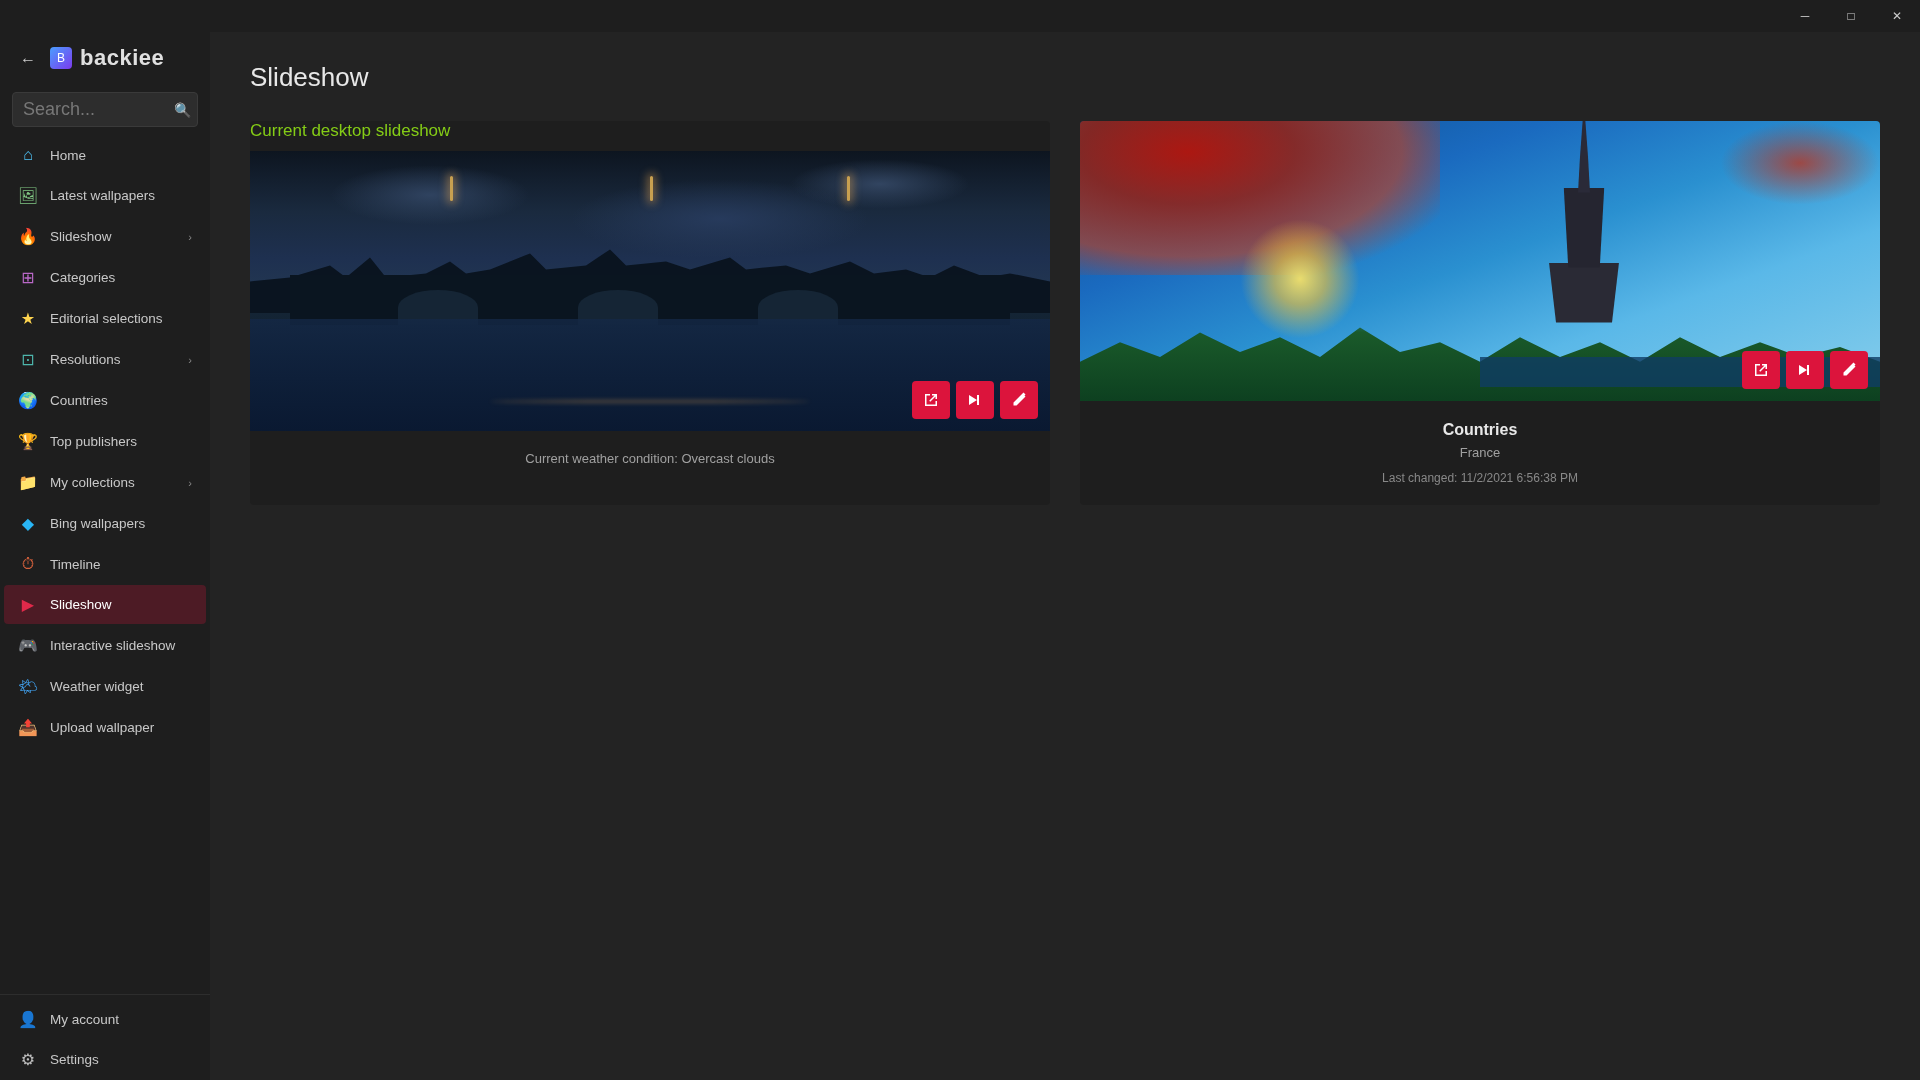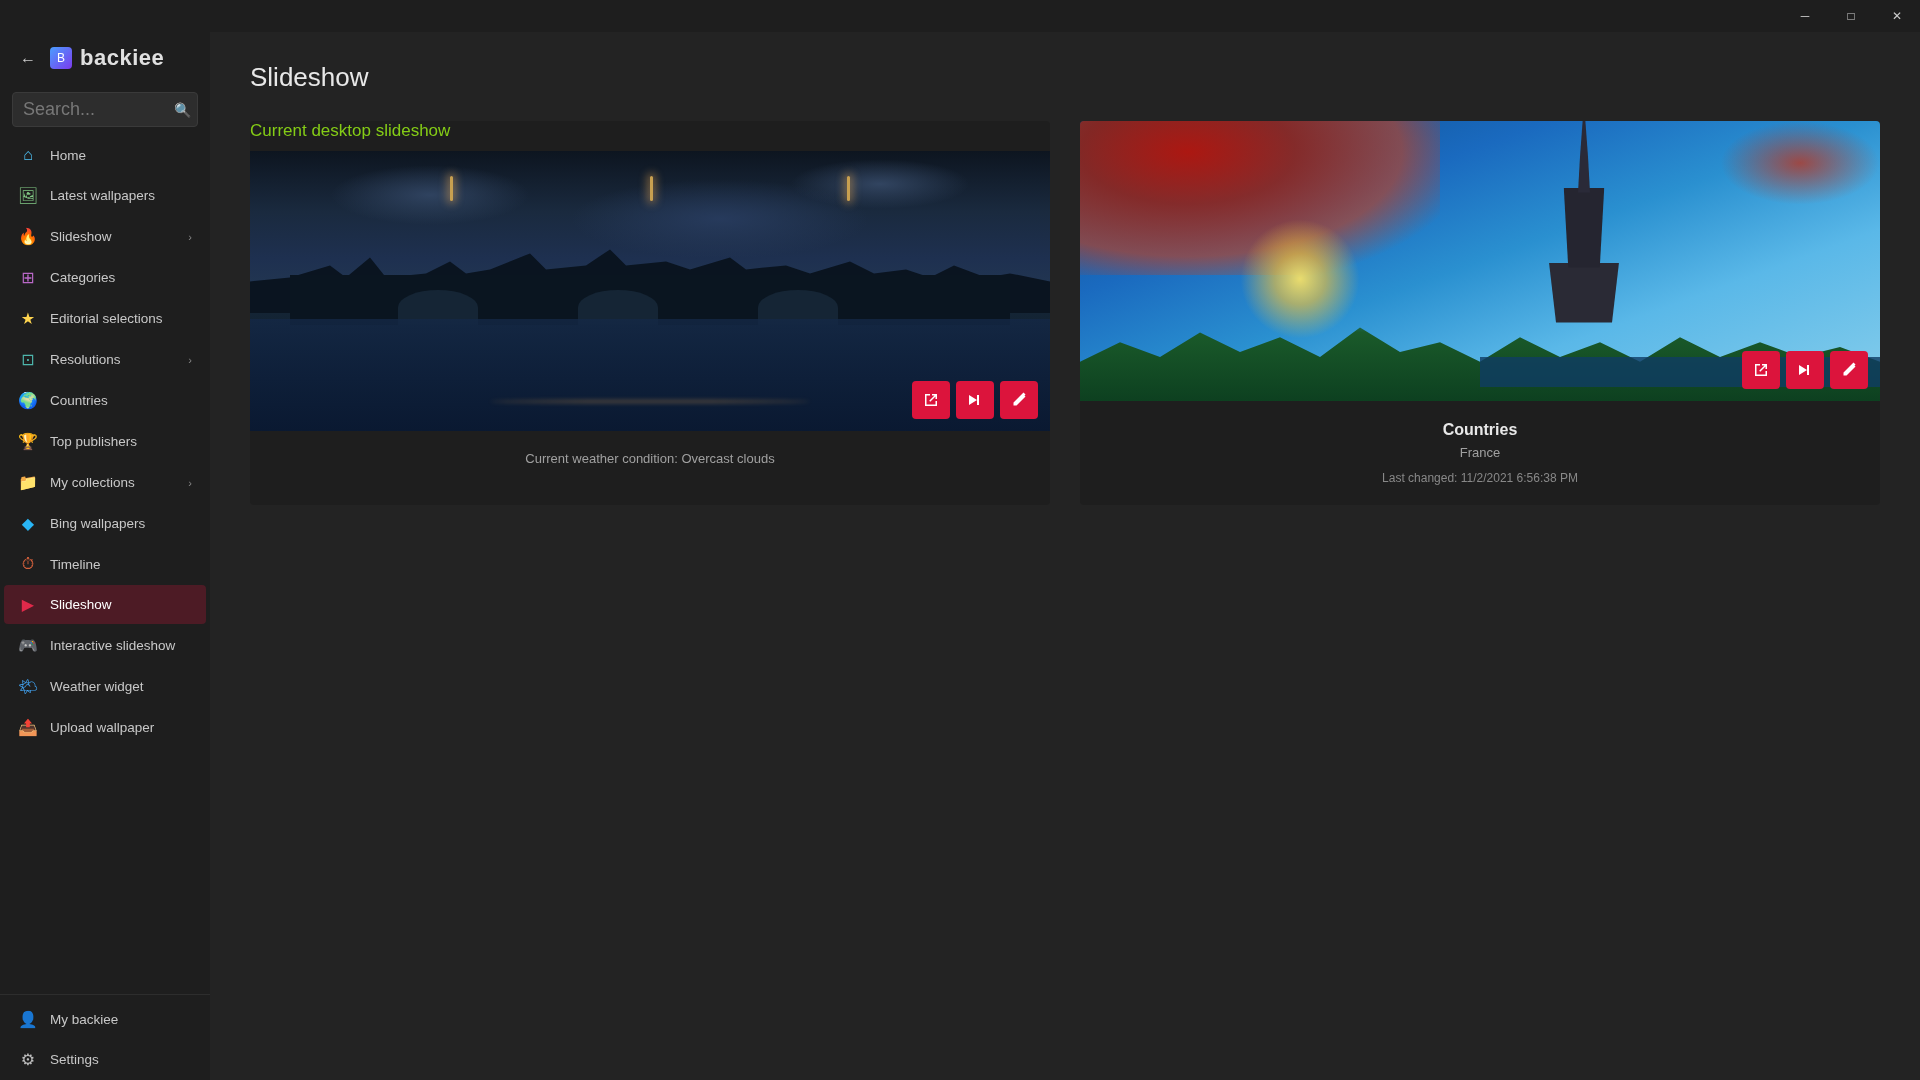--- a/index.html
+++ b/index.html
@@ -557,21 +557,21 @@
       <span class="nav-label">Weather widget</span>
     </div>
     <div class="nav-item">
       <span class="nav-icon icon-upload">📤</span>
       <span class="nav-label">Upload wallpaper</span>
     </div>
 
     <div class="sidebar-bottom">
       <div class="nav-item">
         <span class="nav-icon icon-account">👤</span>
-        <span class="nav-label">My backiee</span>
+        <span class="nav-label">My account</span>
       </div>
       <div class="nav-item">
         <span class="nav-icon icon-settings">⚙</span>
         <span class="nav-label">Settings</span>
       </div>
     </div>
   </nav>
 
   <main class="main-content">
     <h1 class="page-title">Slideshow</h1>

